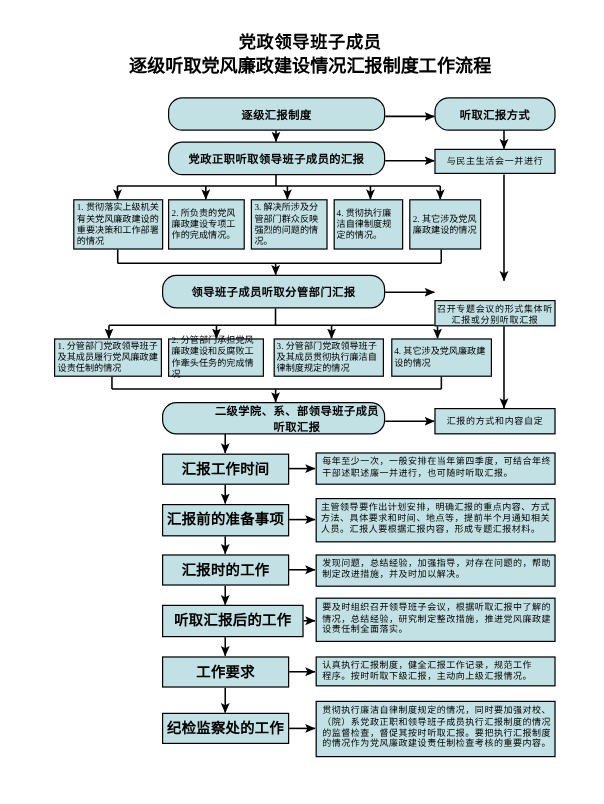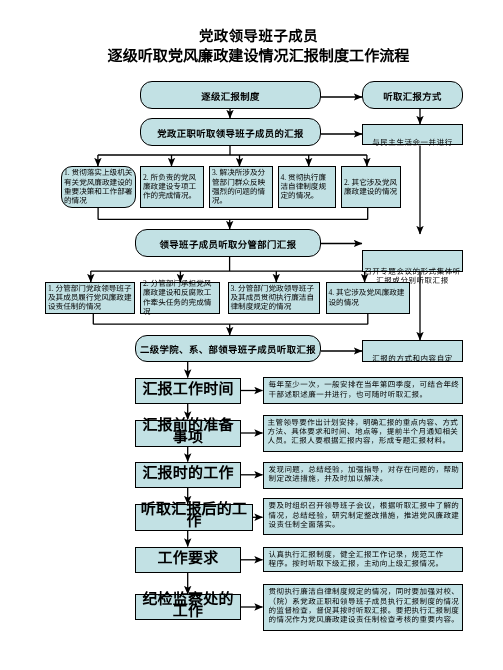--- a/index.html
+++ b/index.html
@@ -15,52 +15,52 @@
        color:#000;}
   .box .t{display:block;width:100%;text-align:center;}
   svg.lines{position:absolute;left:0;top:0;width:503px;height:670px;overflow:visible;}
 
   .t1{top:28px;font-size:14.4px;line-height:17px;letter-spacing:0.5px;}
   .t2{top:46.5px;font-size:15.1px;line-height:18px;letter-spacing:.0px;}
 
   
   .nb{font-family:"Liberation Serif",serif;font-weight:bold;font-size:9.4px;line-height:13px;letter-spacing:0.4px;padding-top:4.5px;border-radius:12px;}
   
-  .sm{font-family:Liberation Mono, monospace;font-weight:normal;font-size:7.5px;line-height:8.8px;letter-spacing:0.55px;padding-top:17px;}
+  .sm{font-family:Liberation Mono, monospace;font-weight:normal;font-size:7.5px;line-height:8.8px;letter-spacing:0.55px;padding-top:4px;}
   
   .g1{font-family:"Liberation Serif",serif;font-size:7.6px;line-height:9.2px;text-align:left;padding:1px 2px;}
   .g2{font-family:"Liberation Serif",serif;font-size:7.6px;line-height:9.4px;text-align:left;padding:1px 2px;}
   .g1 .t,.g2 .t{text-align:left;}
   
-  .st{font-family:Liberation Mono, monospace;font-weight:bold;font-size:15px;line-height:12px;letter-spacing:.2px;}
+  .st{font-family:Liberation Serif, serif;font-weight:bold;font-size:12px;line-height:12px;letter-spacing:.2px;}
   
   .de{font-family:"Liberation Serif",serif;font-size:7.5px;line-height:9.4px;letter-spacing:0.45px;
       text-align:left;align-items:flex-start;padding:2.1px 0px 1px 5px;}
   .de .t{text-align:left;}
 
   #b_n1 {left:140px; top:81px;  width:181px; height:27.5px;}
   #b_n1r{left:362px; top:81px;  width:101px; height:27.5px;}
   #b_n2 {left:140px; top:118px; width:181px; height:27.5px;}
   #b_n2r{left:362px; top:124px; width:101px; height:21.2px;}
 
-  #b_g1_0{left:61px;  top:166px; width:74.5px; height:41.5px;border-radius:11px;}
+  #b_g1_0{left:61px;  top:166px; width:74.5px; height:41.5px;}
   #b_g1_1{left:140px; top:166px; width:64px;   height:41.5px;}
   #b_g1_2{left:209px; top:166px; width:64px;   height:41.5px;}
   #b_g1_3{left:277.5px;top:166px;width:58px;   height:41.5px;}
   #b_g1_4{left:341px; top:166px; width:60px;   height:41.5px;}
 
   #b_n3 {left:135px; top:229px; width:186px; height:28px;}
   #b_n3r{left:362px; top:234px; width:101px; height:22px;align-items:flex-start;margin-top:16px;}
 
   #b_g2_0{left:45px;  top:282px; width:90px;  height:31.5px;}
   #b_g2_1{left:140px; top:282px; width:80px;  height:31.5px;}
   #b_g2_2{left:227.5px;top:282px;width:92px;  height:31.5px;}
   #b_g2_3{left:325.5px;top:282px;width:84px;  height:31.5px;}
 
-  #b_n4 {left:135px; top:335px; width:186px; height:26.5px;}
+  #b_n4 {left:135px; top:335px; width:186px; height:26.5px;padding-left:39px;}
   #b_n4r{left:362px; top:340px; width:101px; height:21.5px;}
 
   #b_s0{left:135px; top:377.5px; width:106px; height:26px;}
   #b_s1{left:135px; top:419.5px; width:106px; height:27px;}
   #b_s2{left:135px; top:461.5px; width:106px; height:26.5px;}
   #b_s3{left:135px; top:504px;   width:118px; height:26.5px;}
   #b_s4{left:135px; top:546.5px; width:106px; height:26.5px;}
   #b_s5{left:135px; top:594px;   width:106px; height:26px;}
 
   #b_d0{left:262.5px; top:377px;  width:200.5px; height:26.5px;padding-right:2px;}

